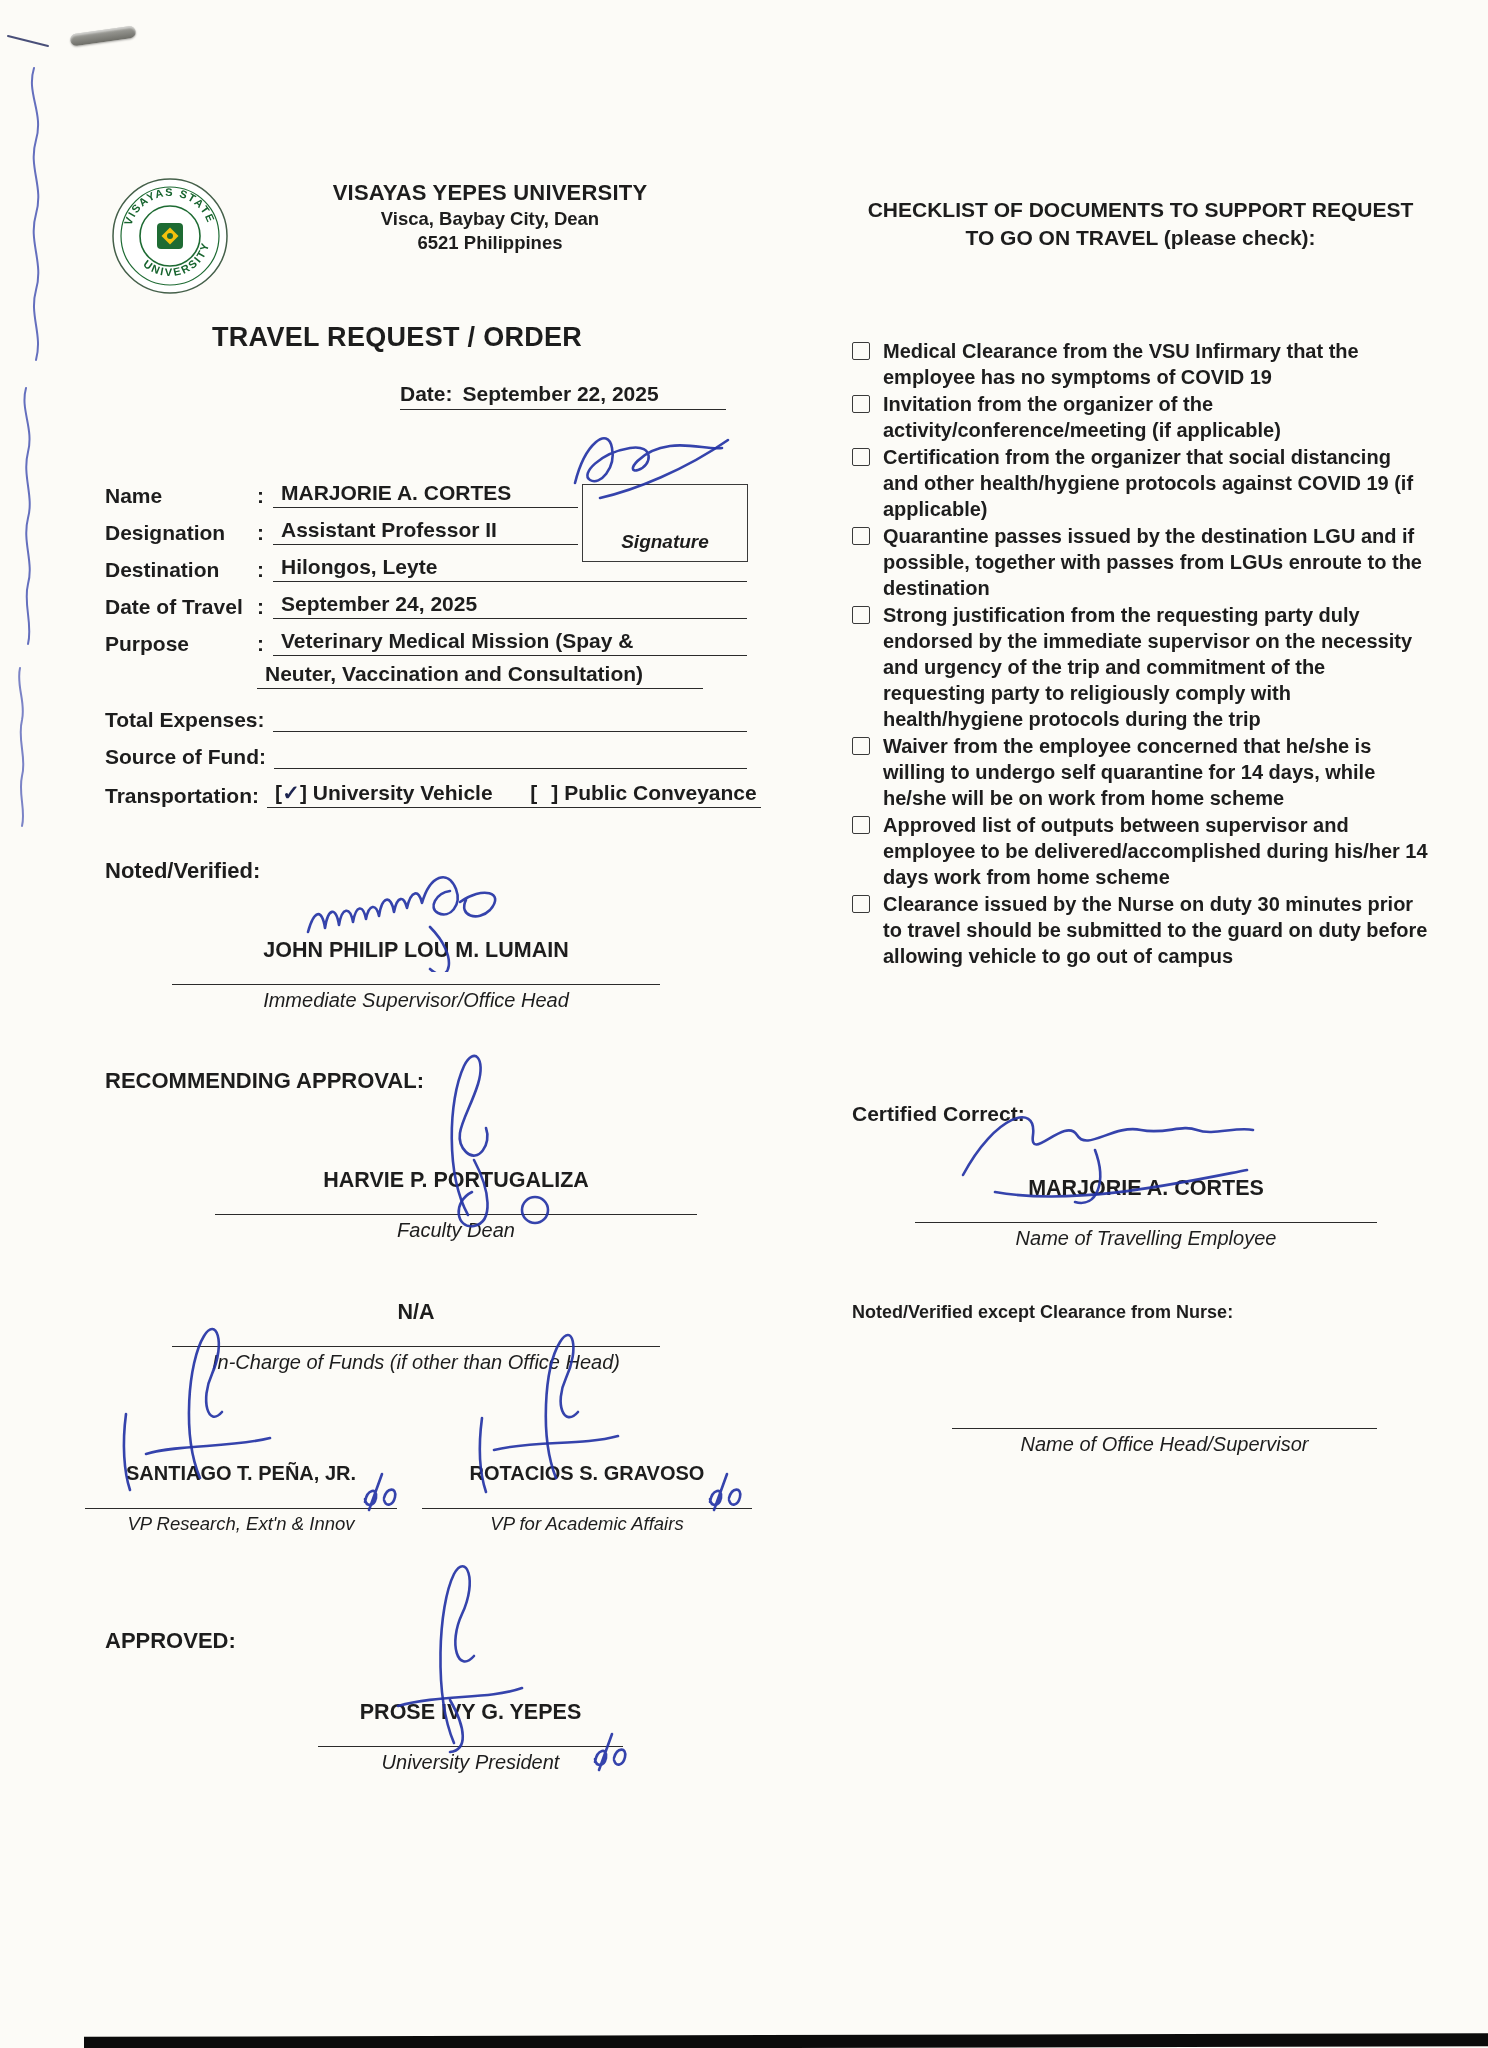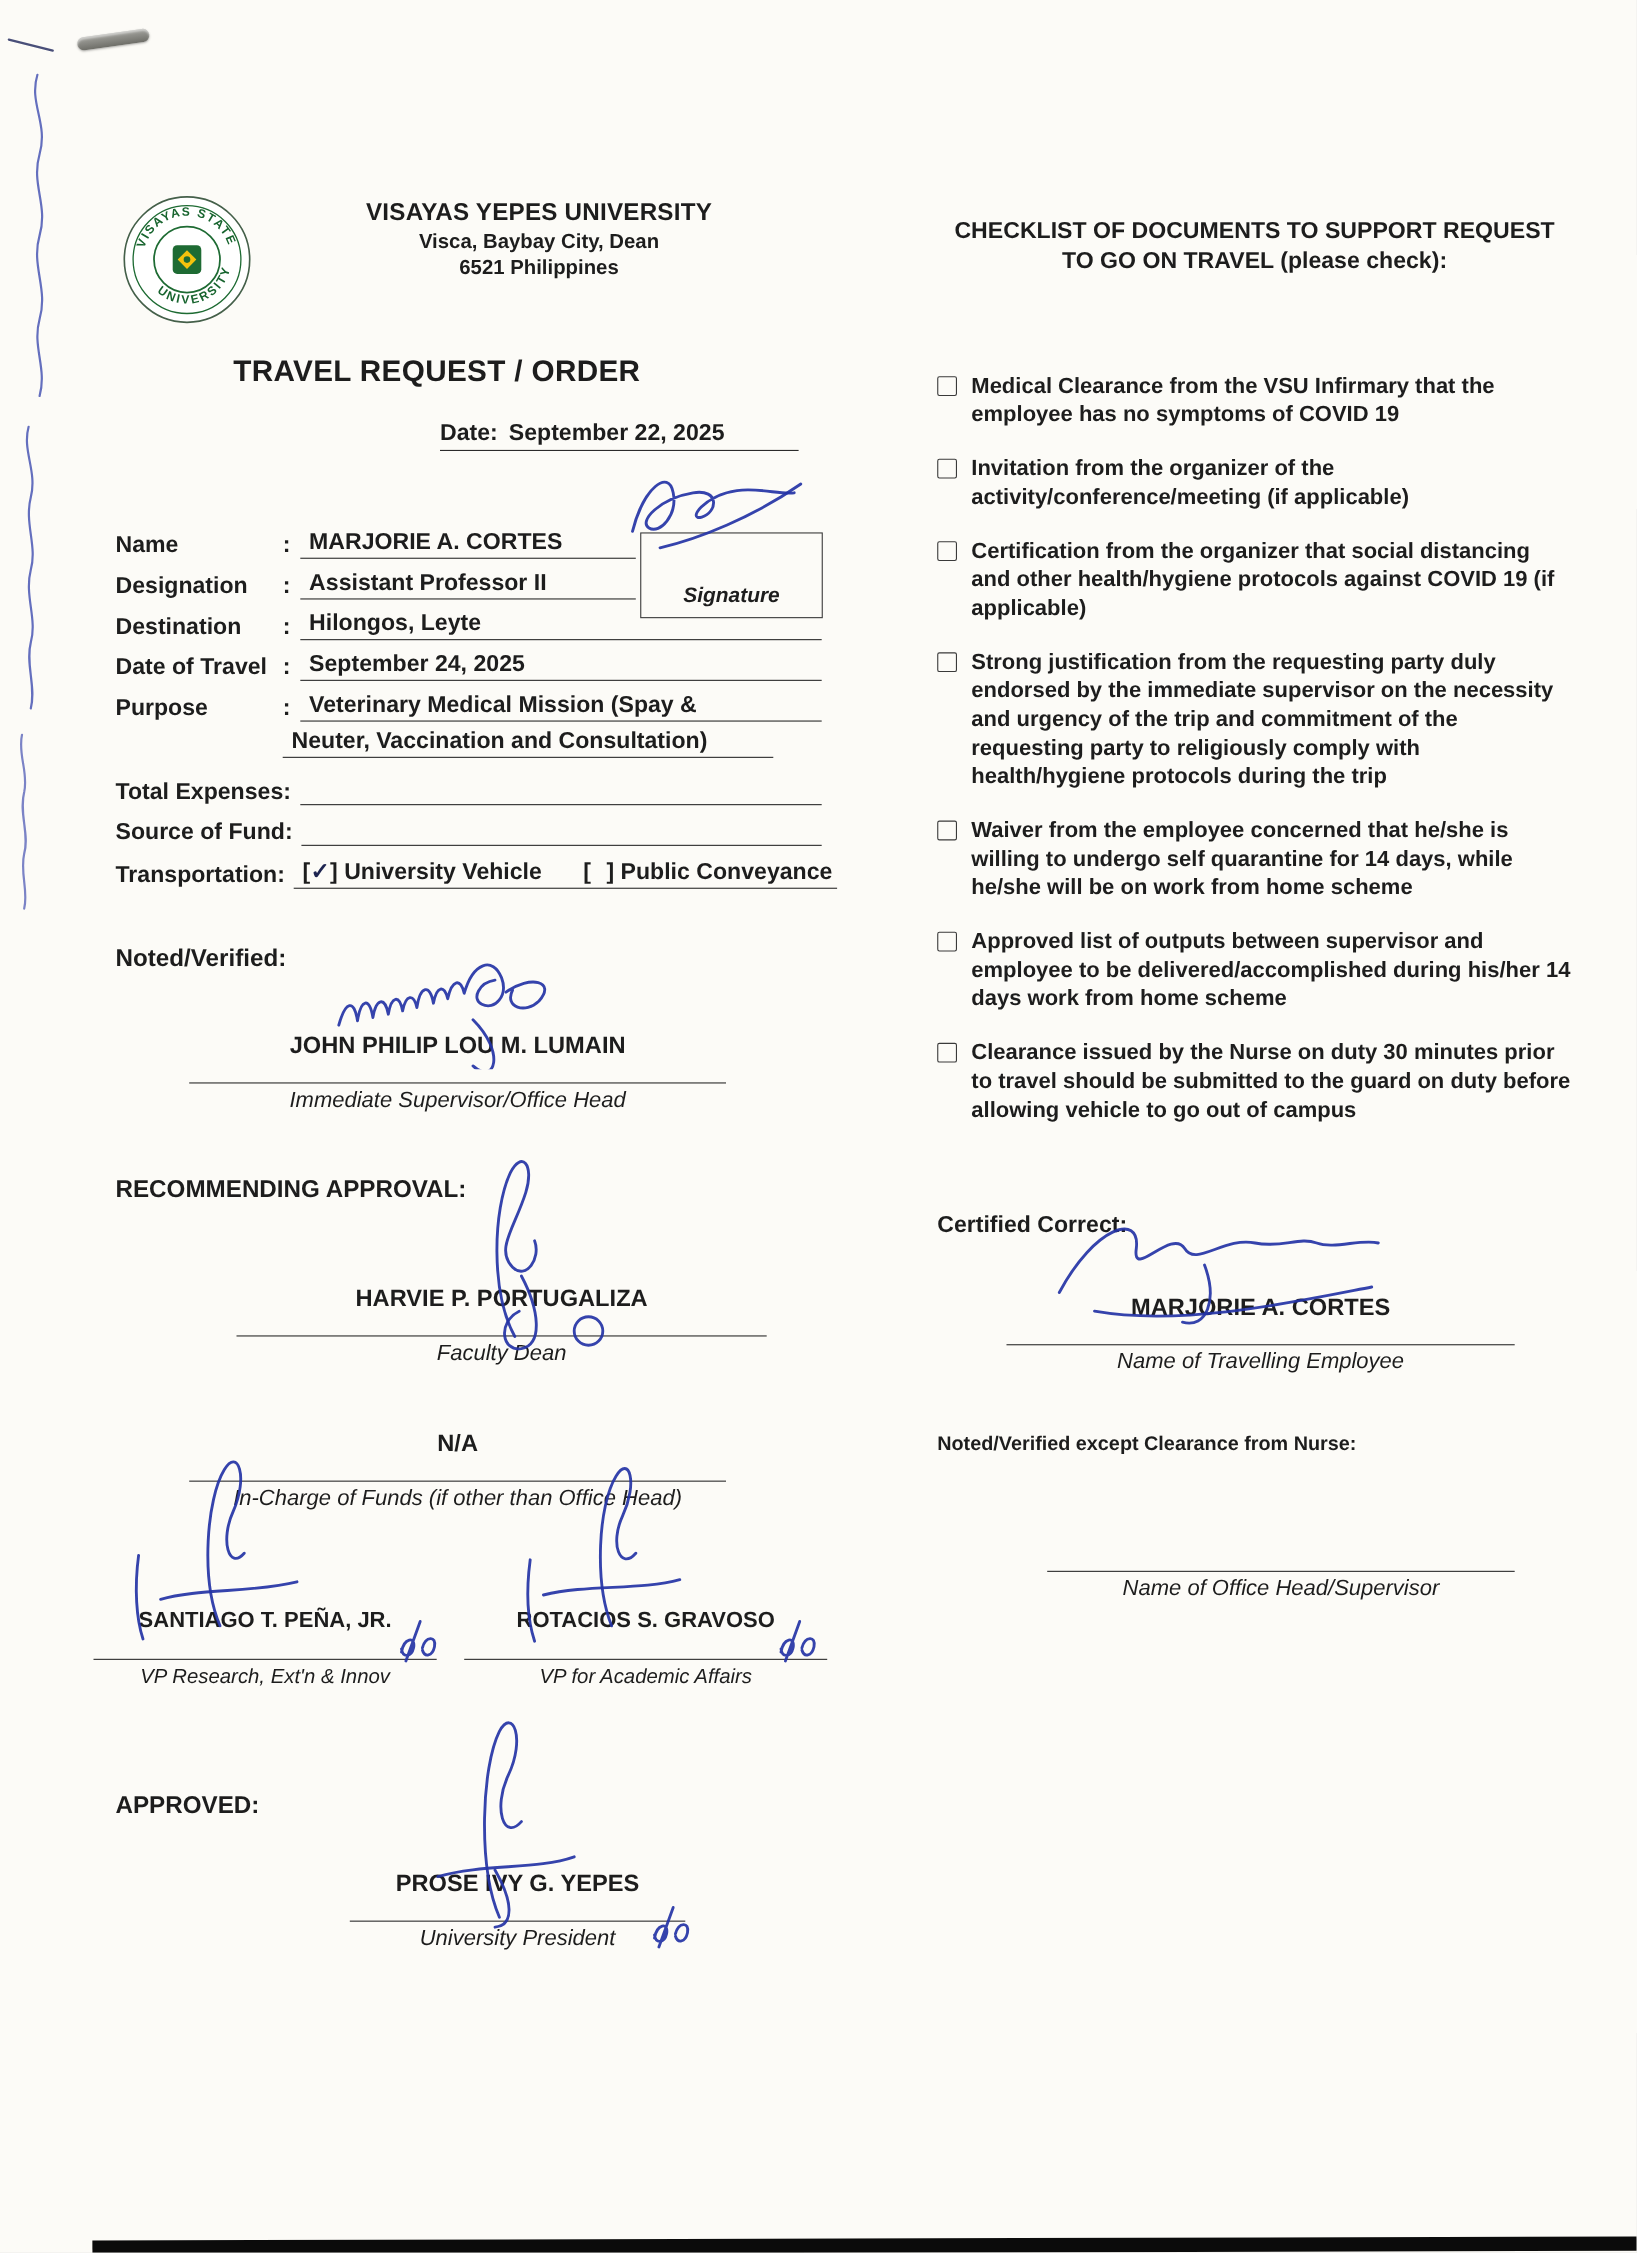--- a/index.html
+++ b/index.html
@@ -49,21 +49,21 @@
   .sigblock{position:absolute; text-align:center;}
   .sigblock .nm{font-size:21.5px; font-weight:700; padding-bottom:20px;
     border-bottom:1.7px solid #2b2b2b; min-height:26px;}
   .sigblock .tt{font-size:20px; font-weight:400; font-style:italic; padding-top:4px;}
   .sigblock.small .nm{font-size:20px;}
   .sigblock.small .tt{font-size:18.5px;}
 
   
   .chk-title{left:858px; top:196px; width:565px; text-align:center;
     font-size:21px; font-weight:700; line-height:1.35;}
-  .chk-list{left:852px; top:338px; width:578px; display:flex; flex-direction:column; gap:23px;}
+  .chk-list{left:852px; top:338px; width:578px; display:flex; flex-direction:column; gap:1px;}
   .chk-item{display:flex; gap:13px; align-items:flex-start;}
   .chk-box{flex:none; width:16px; height:16px; margin-top:4px;
     border:1.7px solid #3a3a3a; border-radius:2px; background:transparent;}
   .chk-text{font-size:20px; font-weight:700; line-height:1.3;}
 
   .blankline{height:30px; border-bottom:1.7px solid #2b2b2b;}
 
   
   .ink path, .ink circle{fill:none; stroke:#2433a5; stroke-width:2.6;
     stroke-linecap:round; stroke-linejoin:round; opacity:.92;}
@@ -259,20 +259,24 @@
     <div class="chk-item">
       <span class="chk-box"></span>
       <span class="chk-text">Invitation from the organizer of the activity/conference/meeting (if applicable)</span>
     </div>
     <div class="chk-item">
       <span class="chk-box"></span>
       <span class="chk-text">Certification from the organizer that social distancing and other health/hygiene protocols against COVID 19 (if applicable)</span>
     </div>
     <div class="chk-item">
       <span class="chk-box"></span>
+      <span class="chk-text">Quarantine passes issued by the destination LGU and if possible, together with passes from LGUs enroute to the destination</span>
+    </div>
+    <div class="chk-item">
+      <span class="chk-box"></span>
       <span class="chk-text">Strong justification from the requesting party duly endorsed by the immediate supervisor on the necessity and urgency of the trip and commitment of the requesting party to religiously comply with health/hygiene protocols during the trip</span>
     </div>
     <div class="chk-item">
       <span class="chk-box"></span>
       <span class="chk-text">Waiver from the employee concerned that he/she is willing to undergo self quarantine for 14 days, while he/she will be on work from home scheme</span>
     </div>
     <div class="chk-item">
       <span class="chk-box"></span>
       <span class="chk-text">Approved list of outputs between supervisor and employee to be delivered/accomplished during his/her 14 days work from home scheme</span>
     </div>

